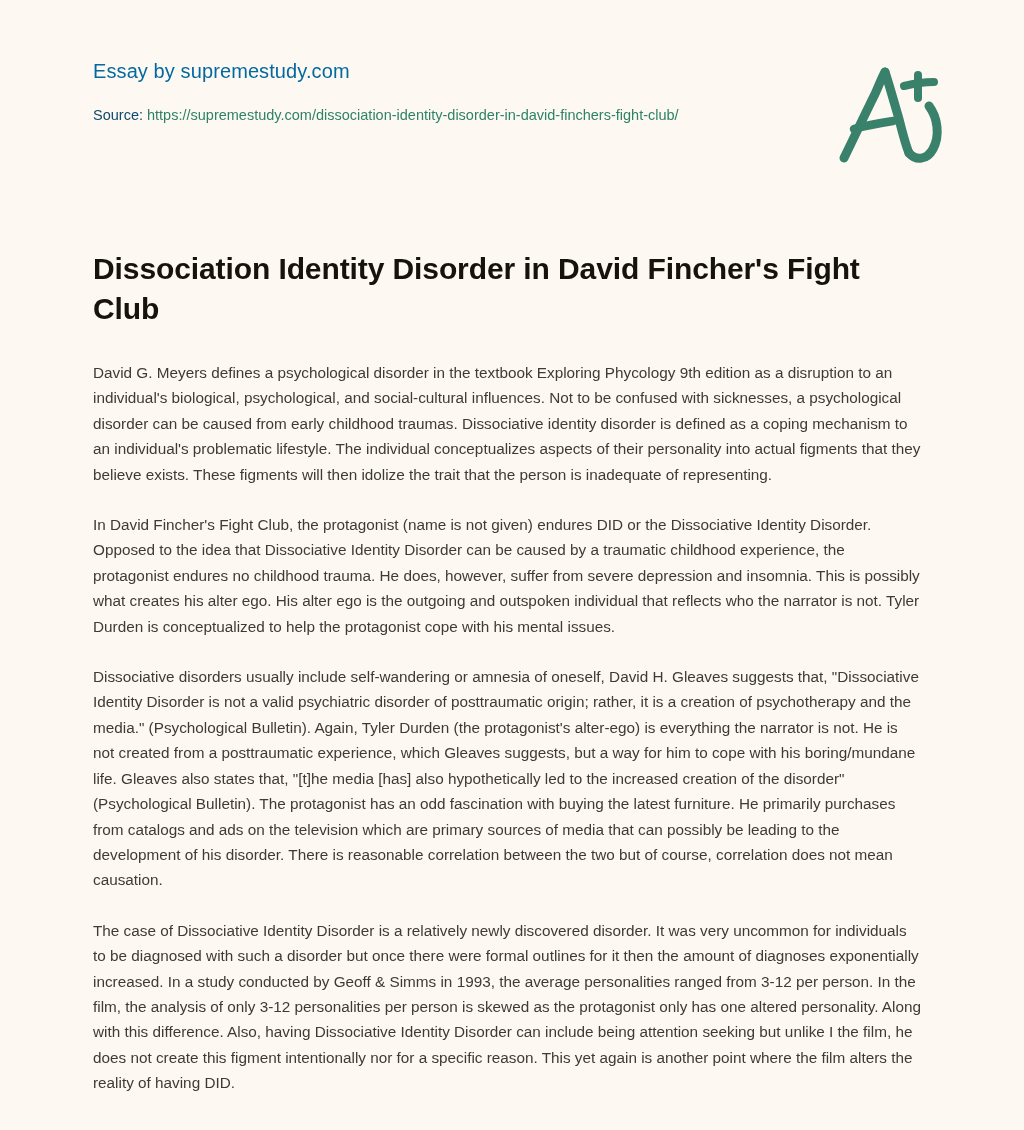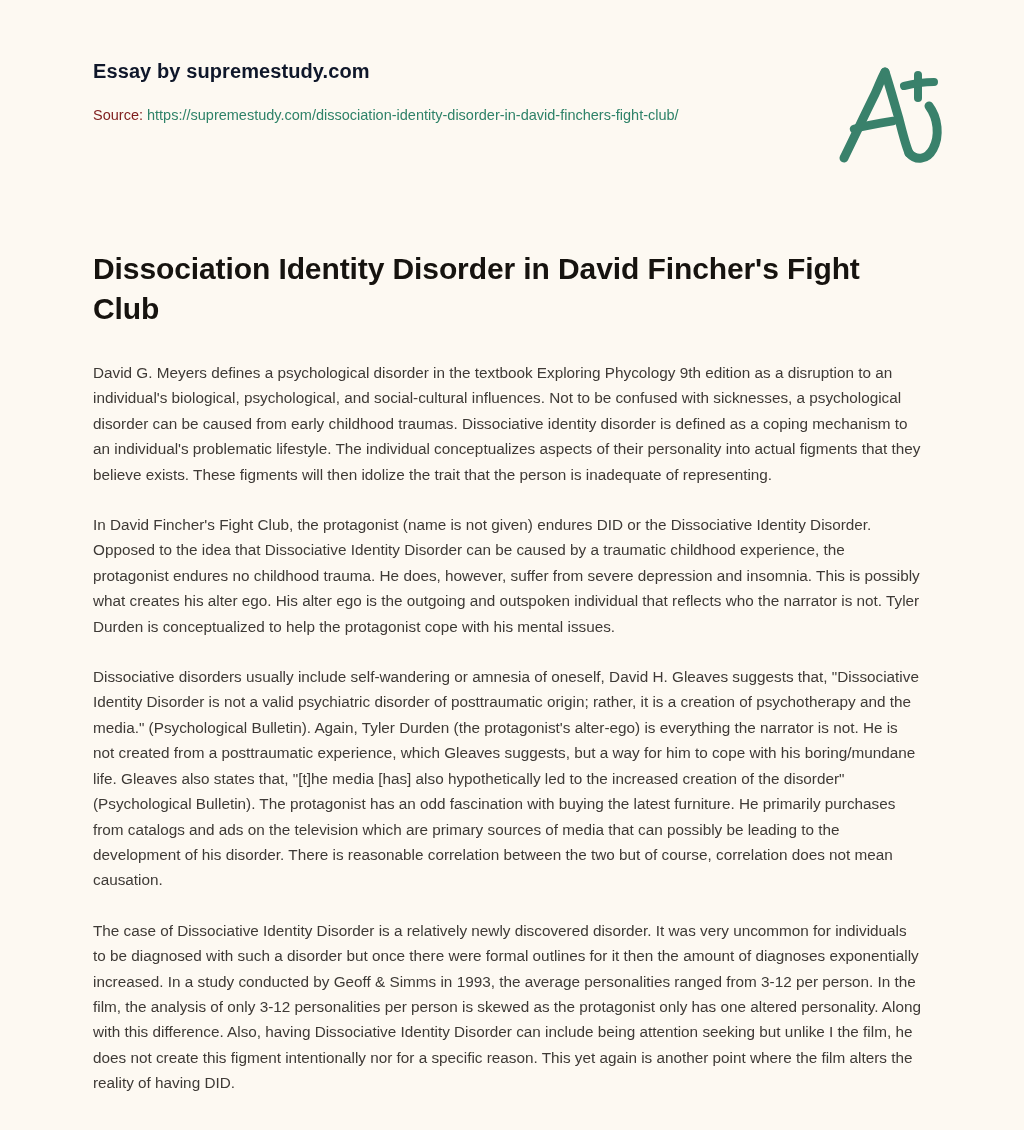--- a/index.html
+++ b/index.html
@@ -27,37 +27,37 @@
   
   .header {
     position: relative;
     padding: 58px 90px 0 93px;
     min-height: 160px;
     box-sizing: border-box;
   }
 
   .essay-by {
     font-size: 20px;
-    font-weight: bold;
-    color: #0f172a;
+    font-weight: normal;
+    color: #0369a1;
     letter-spacing: 0.1px;
     line-height: 26px;
     margin: 0 0 18px 0;
   }
 
   .source-line {
     font-size: 14.5px;
     line-height: 26px;
     color: #8d8a86;
     max-width: 640px;
     word-break: break-all;
   }
 
   .source-label {
-    color: #7f1d1d;
+    color: #0c4a6e;
   }
 
   .source-url {
     color: #2e8268;
     text-decoration: none;
     text-align: right;
   }
 
   
   .logo {

